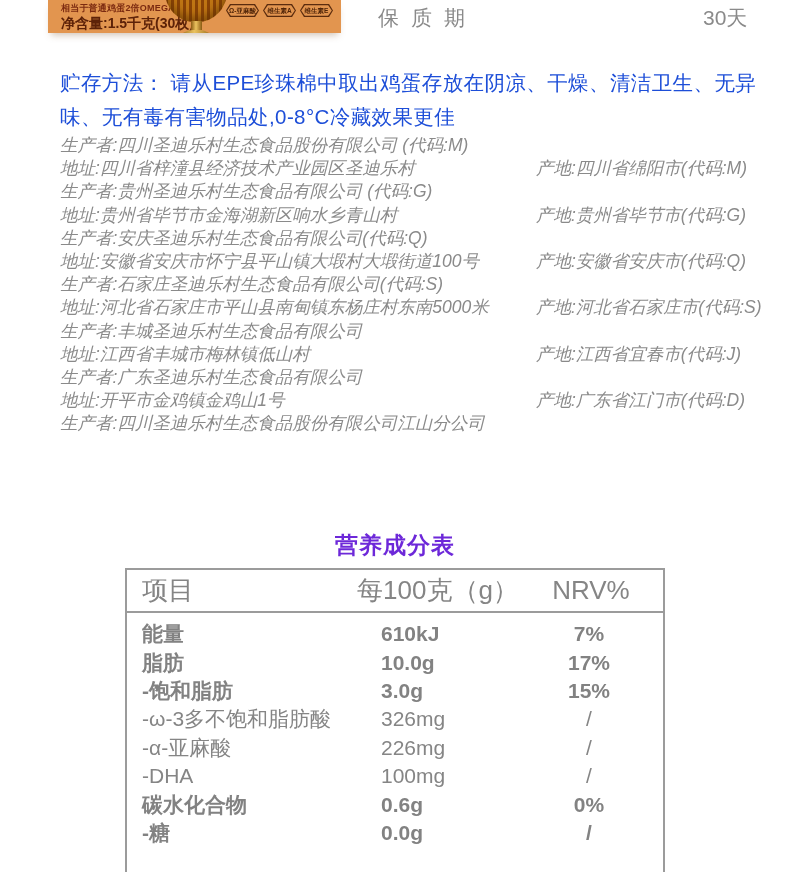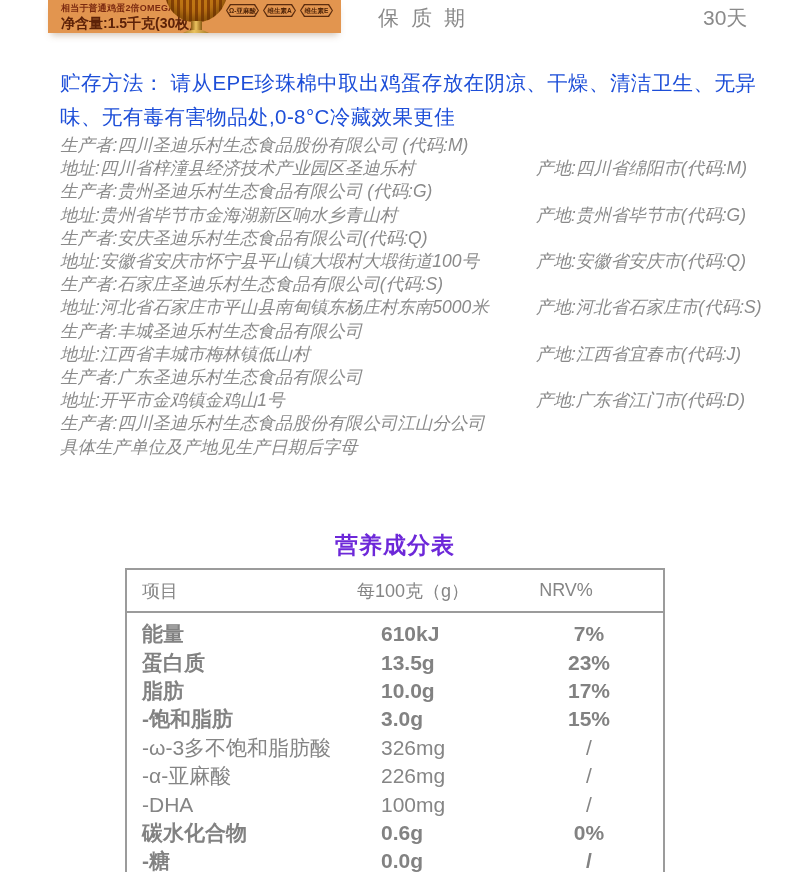--- a/index.html
+++ b/index.html
@@ -48,21 +48,21 @@
     line-height:23.2px; color:#8a8a8a; }
   .prod-line { position:relative; white-space:nowrap;font-style:italic; }
   .prod-right { position:absolute; left:476px; top:0; }
 
   
   .nutrition-title { position:absolute; left:0; top:530px; width:790px; text-align:center;
     font-size:23px; font-weight:bold; color:#6d28d9; letter-spacing:1px; }
   .ntable { position:absolute; left:125px; top:568px; width:540px; height:310px;
     border:2px solid #9b9b9b; border-bottom:none; color:#858585; overflow:hidden; }
   .nrow { display:flex; align-items:center; }
-  .nhead { height:43px; font-size:18px; border-bottom:2px solid #9b9b9b; }
+  .nhead { height:43px; font-size:26px; border-bottom:2px solid #9b9b9b; }
   .nbody { padding-top:7px; }
   .nbody .nrow { height:28.4px; font-size:21px;gap:24px; }
   .ncol1 { flex:0 0 230px; padding-left:15px; white-space:nowrap; overflow:visible; }
   .ncol2 { flex:0 0 110px; white-space:nowrap; }
   .ncol3 { flex:1; text-align:center; white-space:nowrap; }
   .em { font-weight:bold; color:#828282; }
 </style>
 </head>
 <body>
 
@@ -103,41 +103,35 @@
     <div class="prod-line"><span>地址:贵州省毕节市金海湖新区响水乡青山村</span><span class="prod-right">产地:贵州省毕节市(代码:G)</span></div>
     <div class="prod-line"><span>生产者:安庆圣迪乐村生态食品有限公司(代码:Q)</span><span class="prod-right"></span></div>
     <div class="prod-line"><span>地址:安徽省安庆市怀宁县平山镇大塅村大塅街道100号</span><span class="prod-right">产地:安徽省安庆市(代码:Q)</span></div>
     <div class="prod-line"><span>生产者:石家庄圣迪乐村生态食品有限公司(代码:S)</span><span class="prod-right"></span></div>
     <div class="prod-line"><span>地址:河北省石家庄市平山县南甸镇东杨庄村东南5000米</span><span class="prod-right">产地:河北省石家庄市(代码:S)</span></div>
     <div class="prod-line"><span>生产者:丰城圣迪乐村生态食品有限公司</span><span class="prod-right"></span></div>
     <div class="prod-line"><span>地址:江西省丰城市梅林镇低山村</span><span class="prod-right">产地:江西省宜春市(代码:J)</span></div>
     <div class="prod-line"><span>生产者:广东圣迪乐村生态食品有限公司</span><span class="prod-right"></span></div>
     <div class="prod-line"><span>地址:开平市金鸡镇金鸡山1号</span><span class="prod-right">产地:广东省江门市(代码:D)</span></div>
     <div class="prod-line"><span>生产者:四川圣迪乐村生态食品股份有限公司江山分公司</span><span class="prod-right"></span></div>
-    <div class="prod-line"><span>具体生产单位及产地见生产日期后字母</span></div>
   </div>
 
   <div class="nutrition-title">营养成分表</div>
 
   <div class="ntable">
     <div class="nrow nhead">
       <div class="ncol1">项目</div>
       <div class="ncol2">每100克（g）</div>
       <div class="ncol3">NRV%</div>
     </div>
     <div class="nbody">
       <div class="nrow em">
         <div class="ncol1">能量</div>
         <div class="ncol2">610kJ</div>
         <div class="ncol3">7%</div>
-      </div>
-      <div class="nrow em">
-        <div class="ncol1">蛋白质</div>
-        <div class="ncol2">13.5g</div>
-        <div class="ncol3">23%</div>
       </div>
       <div class="nrow em">
         <div class="ncol1">脂肪</div>
         <div class="ncol2">10.0g</div>
         <div class="ncol3">17%</div>
       </div>
       <div class="nrow em">
         <div class="ncol1">-饱和脂肪</div>
         <div class="ncol2">3.0g</div>
         <div class="ncol3">15%</div>

